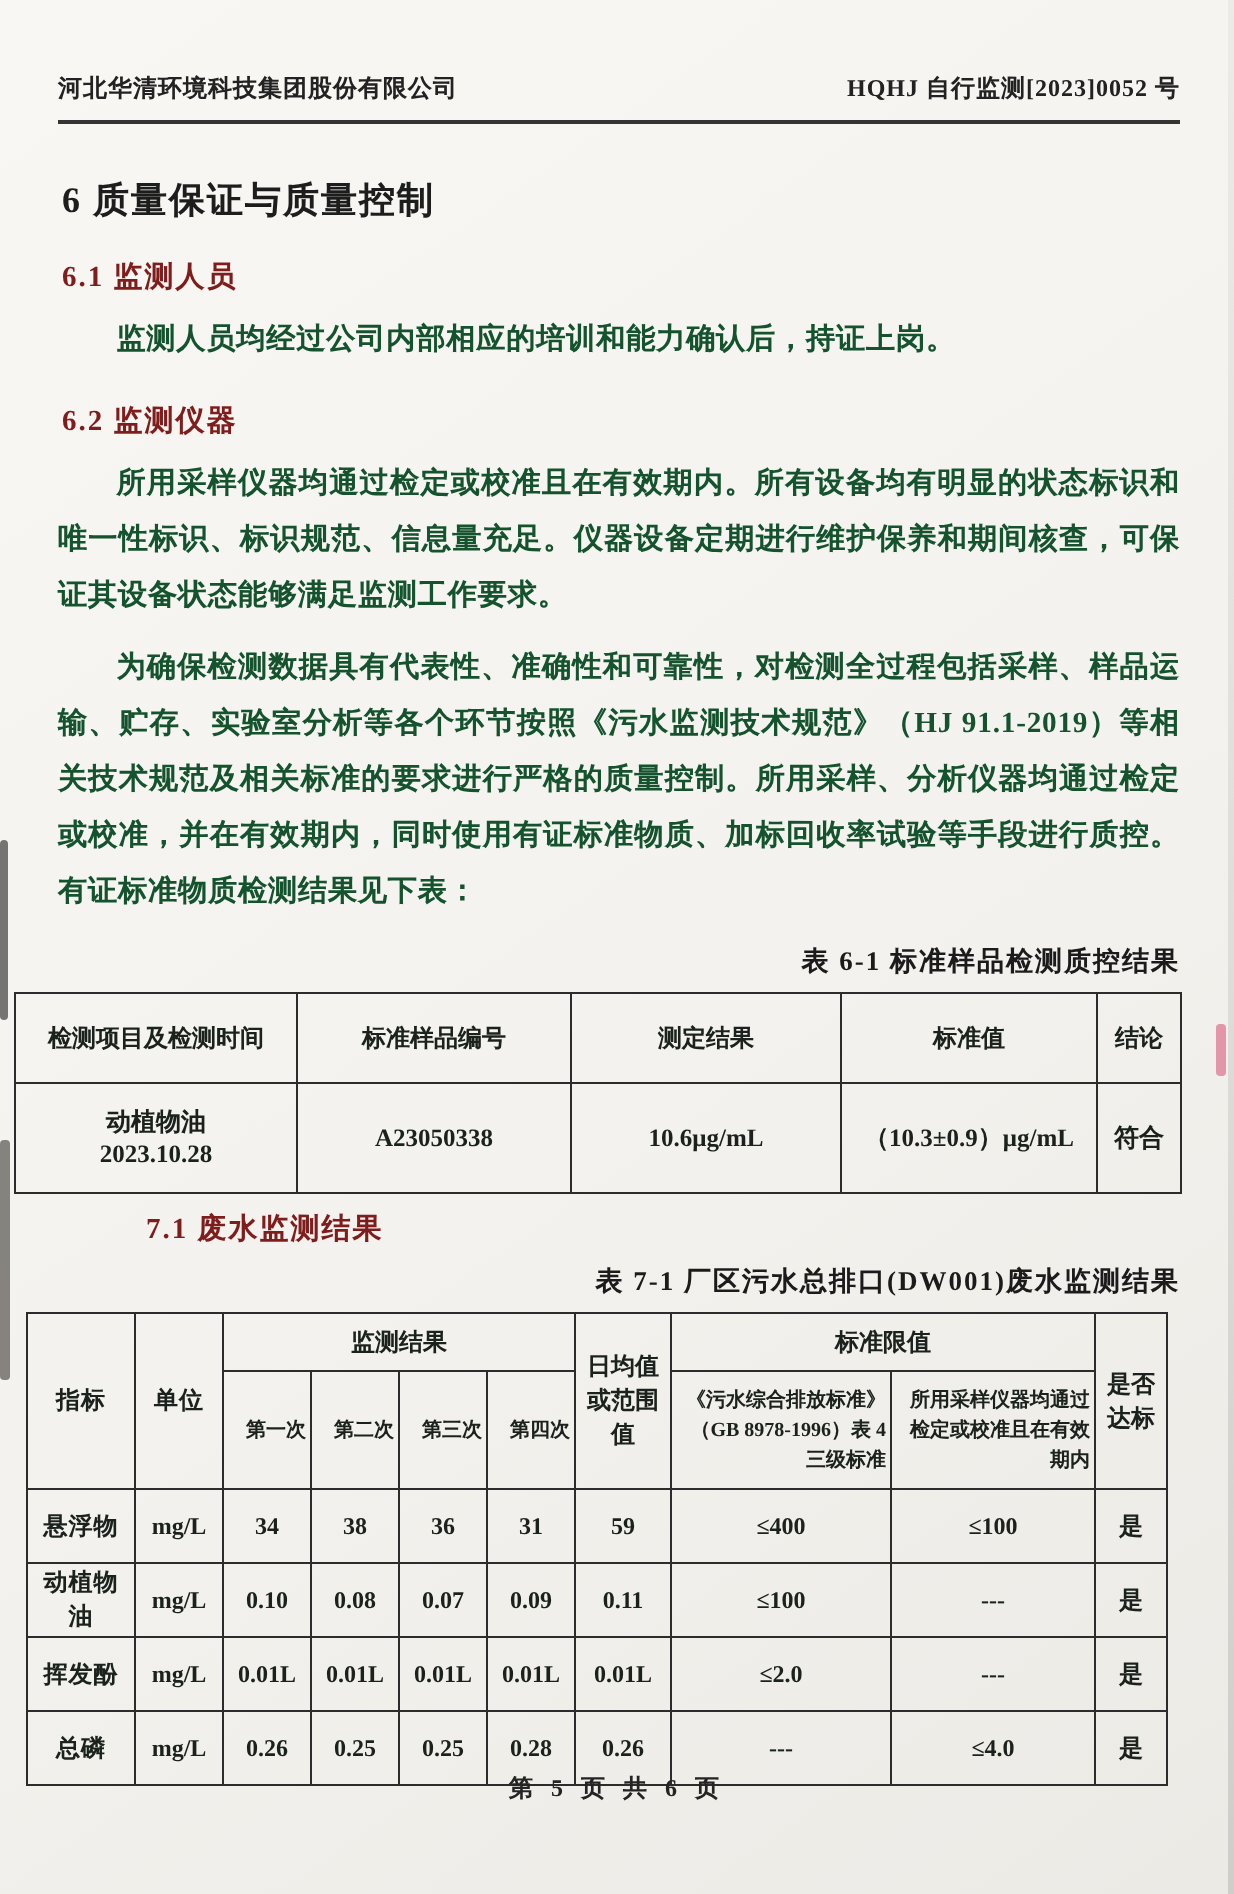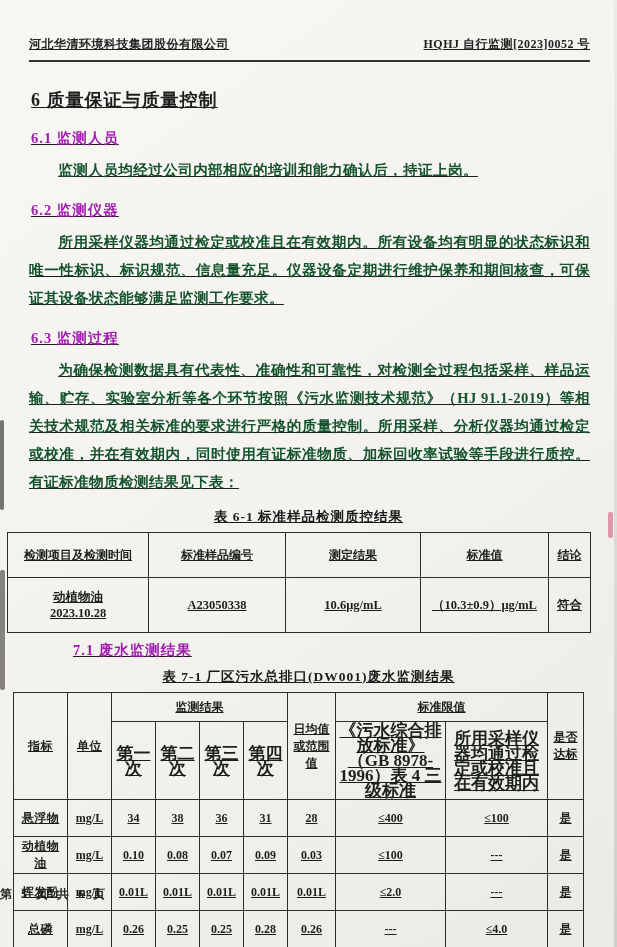--- a/index.html
+++ b/index.html
@@ -3,67 +3,67 @@
 <meta charset="utf-8">
 <style>
   html,body{margin:0;padding:0;}
   body{
     width:617px;height:947px;overflow:hidden;
     font-family:"Liberation Serif","DejaVu Serif",serif;
     color:#1c1c1c;
     background:linear-gradient(145deg,#f8f7f4 0%,#f3f2ee 55%,#eceae5 100%);
     position:relative;
   }
-  .page{position:relative;width:617px;height:694px;text-decoration:underline;}
+  .page{position:relative;width:617px;height:694px;}
   .content{padding:0 27px;}
 
   
   .doc-header{
     display:flex;justify-content:space-between;align-items:flex-end;
     padding:36px 0 7px 0;margin:0 27px 0 29px;
     border-bottom:2px solid #343434;
     font-size:12px;font-weight:bold;letter-spacing:.5px;color:#222;
   }
 
   
   .h1{font-size:18px;font-weight:bold;color:#1d1d1d;margin:26px 0 0 4px;letter-spacing:1px;}
-  .h2{font-size:14.5px;font-weight:bold;color:#a21caf;margin:17px 0 0 4px;letter-spacing:1px;}
+  .h2{font-size:14.5px;font-weight:bold;color:#7f1d1d;margin:17px 0 0 4px;letter-spacing:1px;}
   .para{
     font-size:14.6px;line-height:28px;font-weight:600;
     text-indent:2em;text-align:justify;color:#14532d;
     margin:8px 0 0 2px;letter-spacing:.4px;
   }
 
   
   .tbl-caption{
-    text-align:center;font-size:13.5px;font-weight:bold;color:#1b1b1b;
+    text-align:right;font-size:13.5px;font-weight:bold;color:#1b1b1b;
     margin:12px 0 6px 0;letter-spacing:1px;
   }
 
   table{border-collapse:collapse;table-layout:fixed;}
   td,th{
     border:1.6px solid #2c2c2c;text-align:center;vertical-align:middle;
     font-weight:600;color:#1b211c;overflow:hidden;padding:1px 2px;
   }
 
   
   .t61{width:583px;margin-left:-20px;font-size:12.5px;}
   .t61 th{height:42px;font-size:12px;}
   .t61 td{height:52px;}
 
   
   .t71{width:570px;margin-left:-14px;font-size:12px;}
   .t71 .hrow1 td{height:26px;font-size:12px;margin-top:36px;}
-  .t71 .hrow2 td{height:56px;font-size:17px;line-height:15px;}
+  .t71 .hrow2 td{height:56px;font-size:10px;line-height:15px;text-align:right;}
   .t71 .drow td{height:34px;}
   .t71 .lbl{letter-spacing:.5px;}
 
   
   .footer{
-    position:absolute;left:0;right:0;top:886px;
+    position:absolute;left:0;right:0;top:886px;text-align:center;
     font-size:12px;font-weight:bold;letter-spacing:3px;color:#242424;
   }
 
   
   .artifact{position:absolute;pointer-events:none;}
   .streak1{left:0;top:420;width:4px;height:90px;background:#4a4a48;opacity:.75;border-radius:2px;top:420px;}
   .streak2{left:0;top:570px;width:5px;height:120px;background:#55534f;opacity:.7;border-radius:2px;}
   .pink-mark{right:4px;top:512px;width:5px;height:26px;background:#e07f96;opacity:.8;border-radius:2px;}
   .edge-shade{right:0;top:0;width:3px;height:947px;background:linear-gradient(180deg,rgba(0,0,0,.04),rgba(0,0,0,.12));}
 </style>
@@ -79,21 +79,20 @@
 
   <div class="content">
     <div class="h1">6 质量保证与质量控制</div>
 
     <div class="h2">6.1 监测人员</div>
     <p class="para">监测人员均经过公司内部相应的培训和能力确认后，持证上岗。</p>
 
     <div class="h2">6.2 监测仪器</div>
     <p class="para">所用采样仪器均通过检定或校准且在有效期内。所有设备均有明显的状态标识和唯一性标识、标识规范、信息量充足。仪器设备定期进行维护保养和期间核查，可保证其设备状态能够满足监测工作要求。</p>
 
-    <div class="h2">6.3 监测过程</div>
     <p class="para">为确保检测数据具有代表性、准确性和可靠性，对检测全过程包括采样、样品运输、贮存、实验室分析等各个环节按照《污水监测技术规范》（HJ 91.1-2019）等相关技术规范及相关标准的要求进行严格的质量控制。所用采样、分析仪器均通过检定或校准，并在有效期内，同时使用有证标准物质、加标回收率试验等手段进行质控。有证标准物质检测结果见下表：</p>
 
     <div class="tbl-caption">表 6-1 标准样品检测质控结果</div>
 
     <table class="t61">
       <colgroup>
         <col style="width:141px">
           <col style="width:137px">
           <col style="width:135px">
           <col style="width:128px">
@@ -155,33 +154,33 @@
         <td>所用采样仪器均通过检定或校准且在有效期内</td>
       </tr>
 
       <tr class="drow">
         <td class="lbl">悬浮物</td>
         <td>mg/L</td>
         <td>34</td>
         <td>38</td>
         <td>36</td>
         <td>31</td>
-        <td>28</td>
+        <td>59</td>
         <td>≤400</td>
         <td>≤100</td>
         <td>是</td>
       </tr>
       <tr class="drow">
         <td class="lbl">动植物油</td>
         <td>mg/L</td>
         <td>0.10</td>
         <td>0.08</td>
         <td>0.07</td>
         <td>0.09</td>
-        <td>0.03</td>
+        <td>0.11</td>
         <td>≤100</td>
         <td>---</td>
         <td>是</td>
       </tr>
       <tr class="drow">
         <td class="lbl">挥发酚</td>
         <td>mg/L</td>
         <td>0.01L</td>
         <td>0.01L</td>
         <td>0.01L</td>

